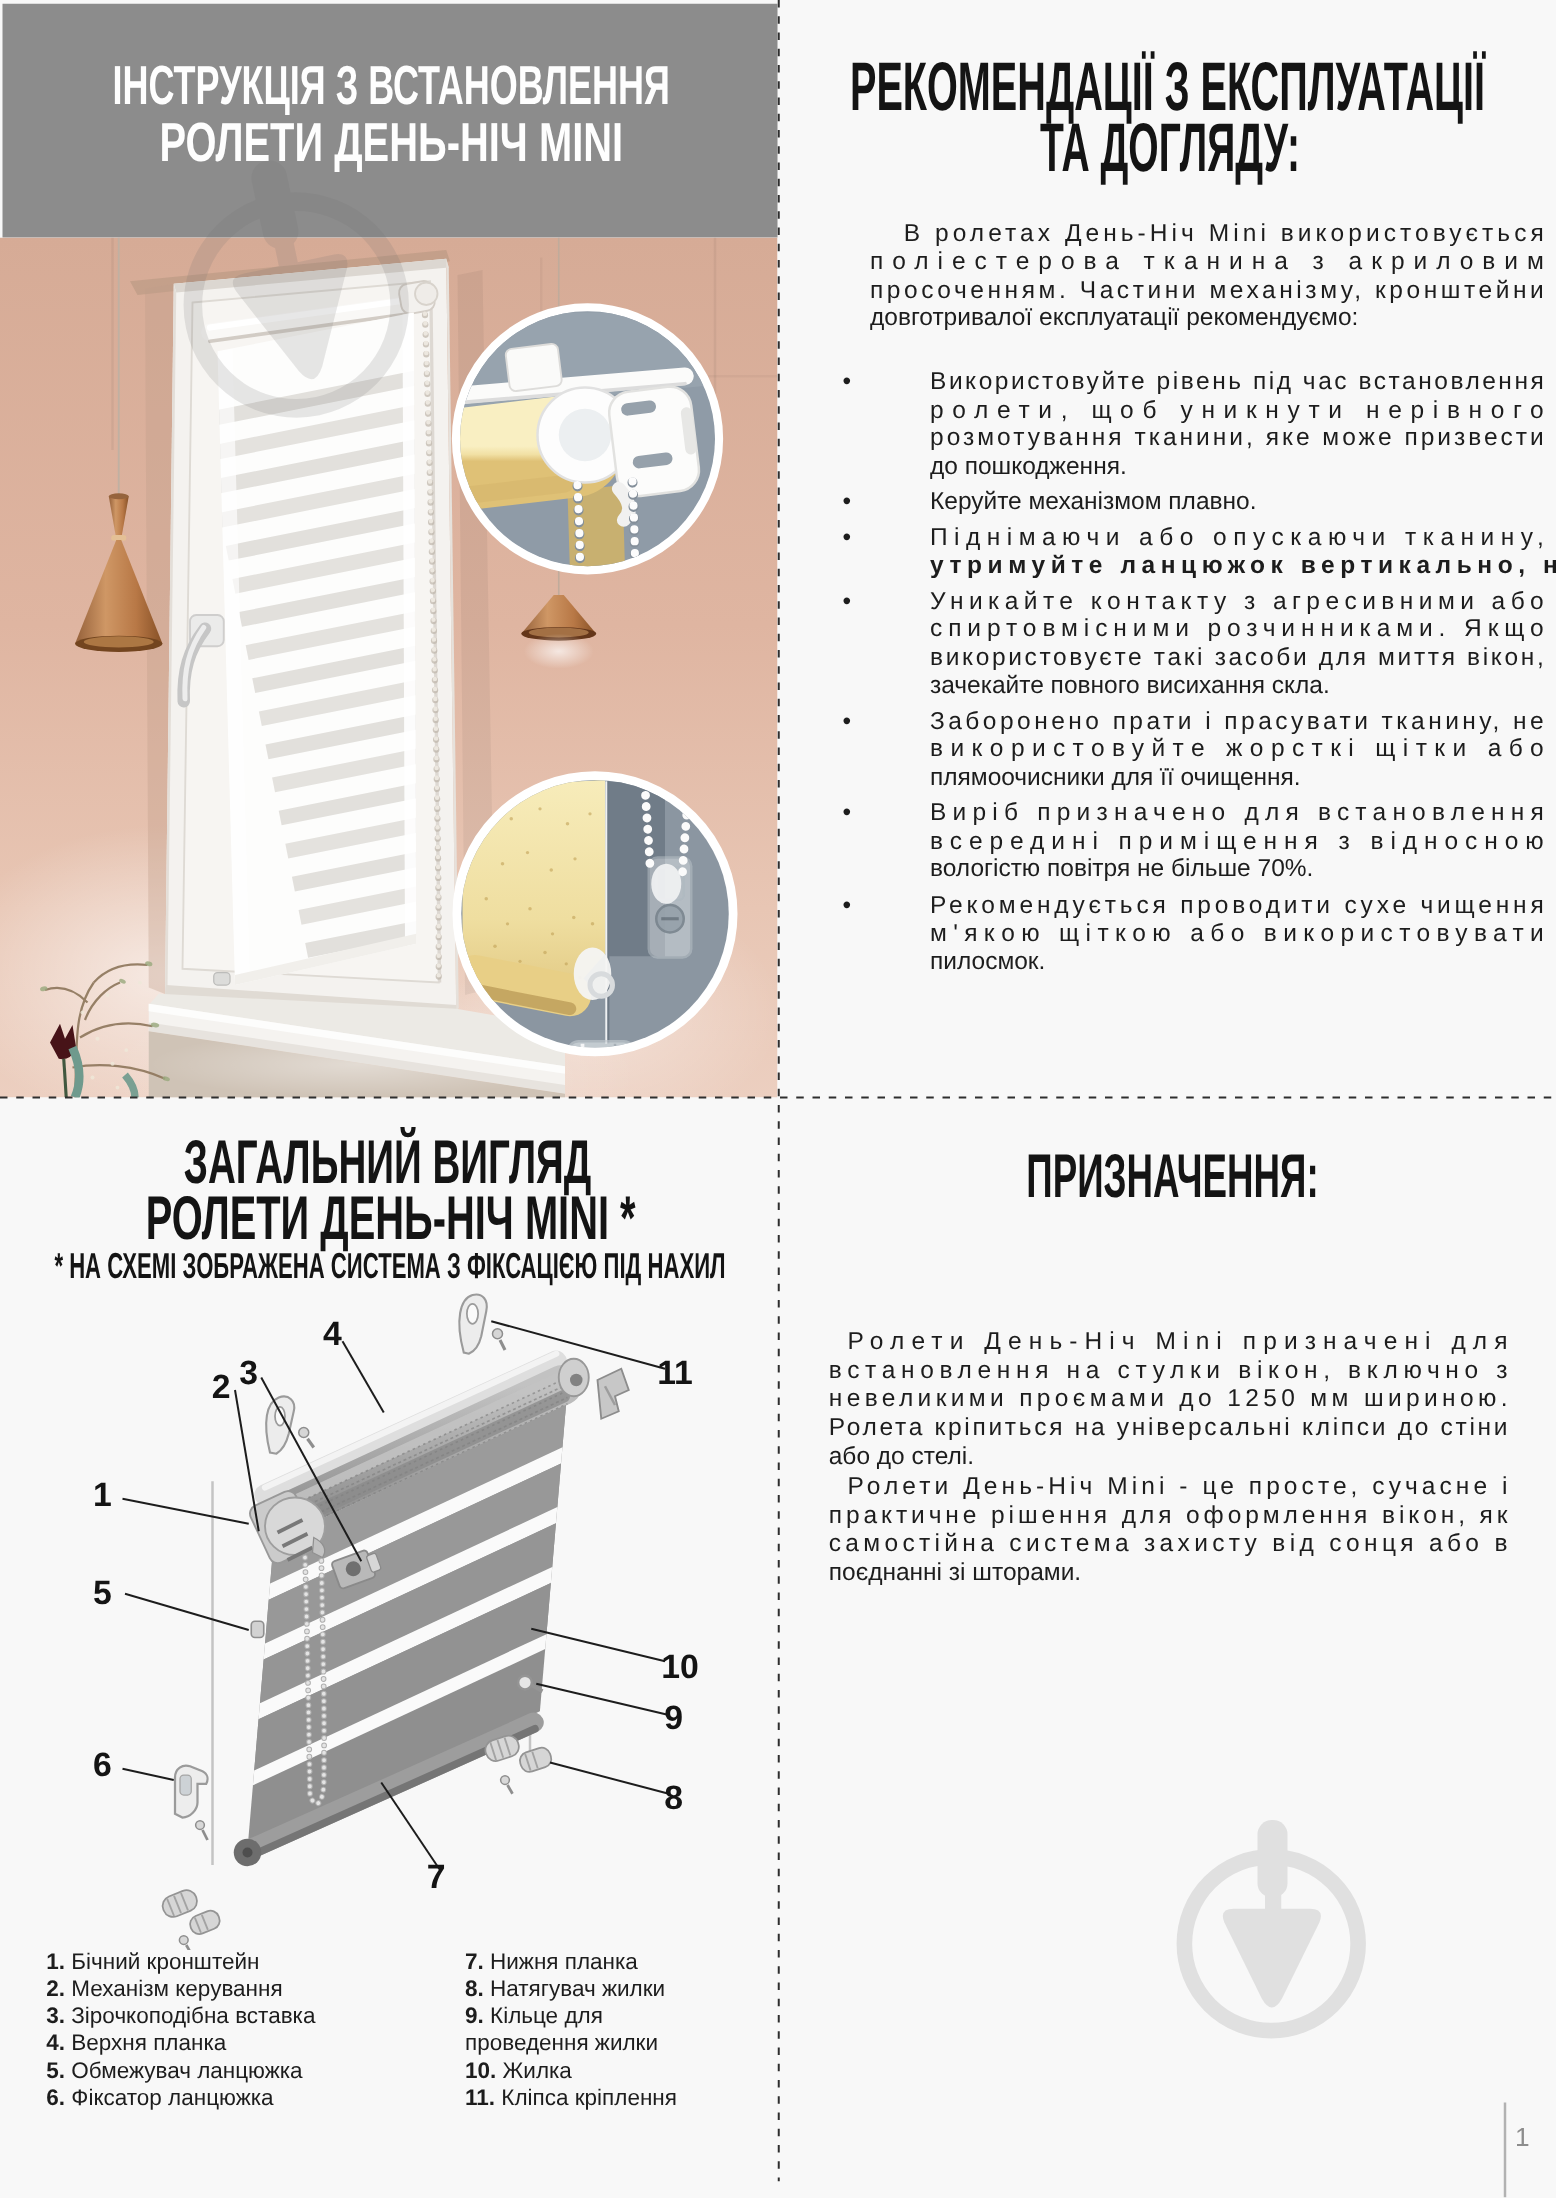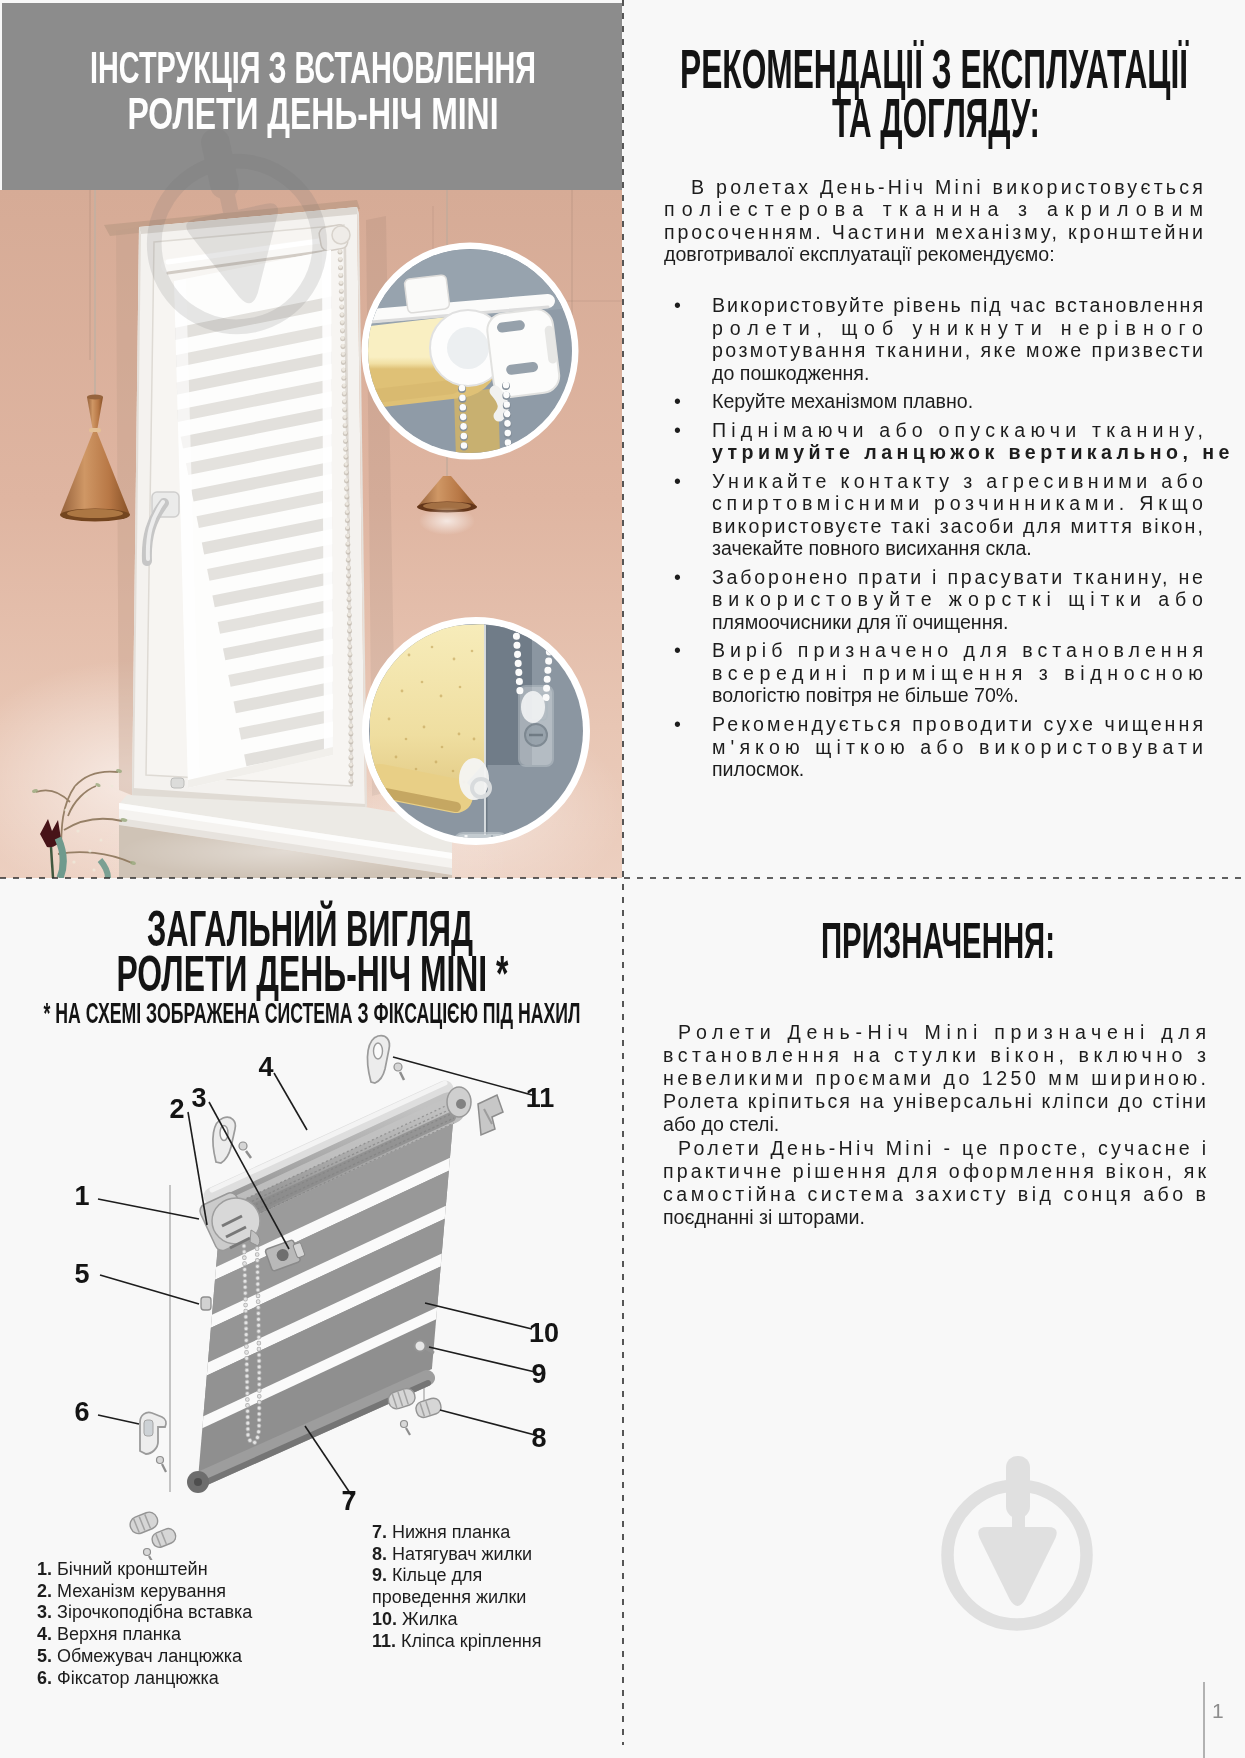--- a/index.html
+++ b/index.html
@@ -1,19 +1,19 @@
 <!DOCTYPE html>
 <html><head>
 <meta charset="utf-8">
 <style>
   html,body{margin:0;padding:0;}
   body{width:1245px;height:1758px;background:#f8f8f8;font-family:"Liberation Sans",sans-serif;position:relative;overflow:hidden;}
   .abs{position:absolute;}
   .txt{font-size:19.6px;color:#1d1d1d;}
-  .tl{height:22.5px;line-height:22.5px;white-space:nowrap;}
+  .tl{height:22.5px;line-height:22.5px;white-space:nowrap;margin-left:32px;}
   .tb{height:22.9px;line-height:22.9px;white-space:nowrap;}
   .blt{position:absolute;left:10px;top:0;height:22.4px;line-height:22.4px;}
   svg text{font-family:"Liberation Sans",sans-serif;}
   .leg{font-size:18px;line-height:21.7px;color:#1d1d1d;white-space:nowrap;}
 </style>
 </head>
 <body>
 
 <div class="abs" style="left:2px;top:3px;width:620px;height:187px;background:#8c8c8c;"></div>
 
@@ -346,21 +346,21 @@
 <div class="tl">вологістю повітря не більше 70%.</div>
 </div>
 <div style="position:relative;padding-left:48px;">
       <span class="blt">•</span>
 <div class="tl" style="letter-spacing:3.062px;">Рекомендується проводити сухе чищення</div>
 <div class="tl" style="letter-spacing:5.091px;">м'якою щіткою або використовувати</div>
 <div class="tl">пилосмок.</div>
 </div>
 </div>
 
-<div class="abs txt" style="left:663px;top:1021px;width:543px;">
+<div class="abs txt" style="left:663px;top:1062px;width:543px;">
 <div class="tb" style="letter-spacing:5.68px;text-indent:15px;">Ролети День-Ніч Mini призначені для</div>
 <div class="tb" style="letter-spacing:4.535px;">встановлення на стулки вікон, включно з</div>
 <div class="tb" style="letter-spacing:3.498px;">невеликими проємами до 1250 мм шириною.</div>
 <div class="tb" style="letter-spacing:2.171px;">Ролета кріпиться на універсальні кліпси до стіни</div>
 <div class="tb">або до стелі.</div>
 <div style="height:2px"></div>
 <div class="tb" style="letter-spacing:3.261px;text-indent:15px;">Ролети День-Ніч Mini - це просте, сучасне і</div>
 <div class="tb" style="letter-spacing:3.131px;">практичне рішення для оформлення вікон, як</div>
 <div class="tb" style="letter-spacing:3.471px;">самостійна система захисту від сонця або в</div>
 <div class="tb">поєднанні зі шторами.</div>
@@ -520,21 +520,21 @@
 
 <div class="abs leg" style="left:37px;top:1559px;">
   <div><b>1.</b> Бічний кронштейн</div>
   <div><b>2.</b> Механізм керування</div>
   <div><b>3.</b> Зірочкоподібна вставка</div>
   <div><b>4.</b> Верхня планка</div>
   <div><b>5.</b> Обмежувач ланцюжка</div>
   <div><b>6.</b> Фіксатор ланцюжка</div>
 </div>
 
-<div class="abs leg" style="left:372px;top:1522px;">
+<div class="abs leg" style="left:372px;top:1559px;">
   <div><b>7.</b> Нижня планка</div>
   <div><b>8.</b> Натягувач жилки</div>
   <div><b>9.</b> Кільце для</div>
   <div>проведення жилки</div>
   <div><b>10.</b> Жилка</div>
   <div><b>11.</b> Кліпса кріплення</div>
 </div>
 
 <svg class="abs" style="left:630px;top:880px;" width="606" height="110">
   <text x="308" y="77.5" text-anchor="middle" textLength="234" lengthAdjust="spacingAndGlyphs" font-size="49.4" font-weight="bold" fill="#141414">ПРИЗНАЧЕННЯ:</text>

